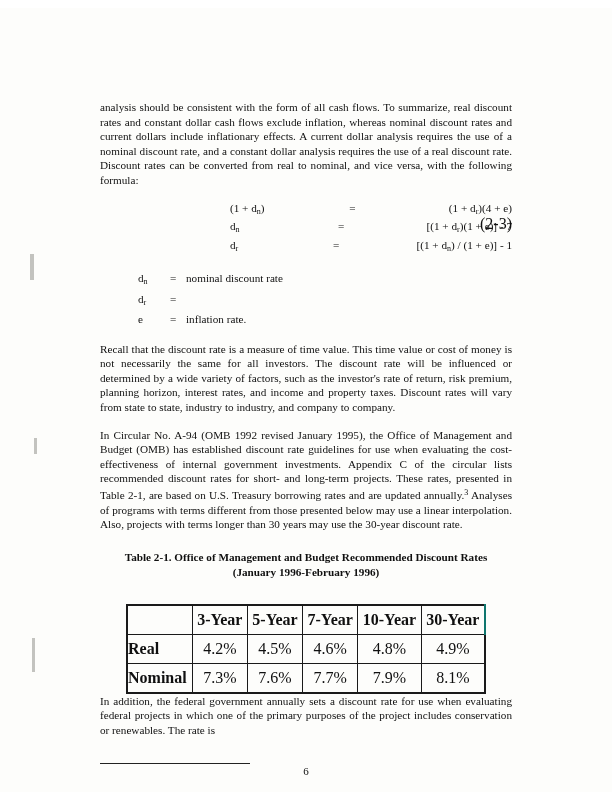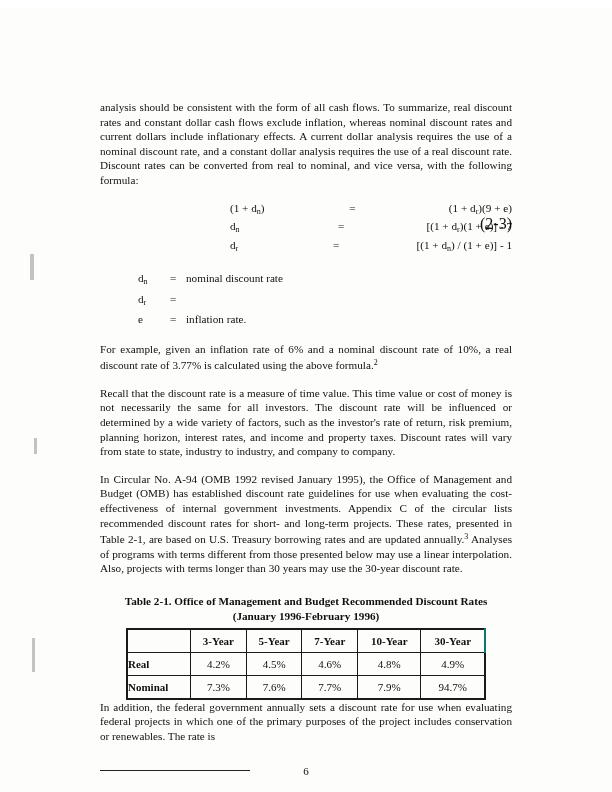--- a/index.html
+++ b/index.html
@@ -92,27 +92,27 @@
   }
   sup {
     font-size: 8px;
     vertical-align: 4px;
   }
   .table-title {
     text-align: center;
     font-size: 11.2px;
     font-weight: bold;
     line-height: 15px;
-    margin: 18px 0 4px 0;
+    margin: 18px 0 24px 0;
   }
   table.rates {
     border-collapse: collapse;
     margin: 0 auto;
     width: 360px;
-    font-size: 11px;
+    font-size: 16px;
   }
   table.rates td, table.rates th {
     border: 1px solid #1a1a1a;
     padding: 5px 4px;
     text-align: center;
     font-weight: normal;
   }
   table.rates thead th {
     font-weight: bold;
     border-top: 2px solid #1a1a1a;
@@ -171,21 +171,21 @@
   <div class="speck" style="left:32px; top:630px; width:3px; height:34px;"></div>
 
   <div class="content">
 
     <p class="body">analysis should be consistent with the form of all cash flows.  To summarize, real discount rates and constant dollar cash flows exclude inflation, whereas nominal discount rates and current dollars include inflationary effects.  A current dollar analysis requires the use of a nominal discount rate, and a constant dollar analysis requires the use of a real discount rate.  Discount rates can be converted from real to nominal, and vice versa, with the following formula:</p>
 
     <div class="formula-block">
       <div class="formula-row">
         <span class="f-lhs"><span>(1 + d</span><sub>n</sub><span>)</span></span>
         <span class="f-eq">=</span>
-        <span class="f-rhs"><span>(1 + d</span><sub>r</sub><span>)(9 + e)</span></span>
+        <span class="f-rhs"><span>(1 + d</span><sub>r</sub><span>)(4 + e)</span></span>
       </div>
       <div class="formula-row">
         <span class="f-lhs"><span>d</span><sub>n</sub></span>
         <span class="f-eq">=</span>
         <span class="f-rhs"><span>[(1 + d</span><sub>r</sub><span>)(1 + e)] - 7</span></span>
       </div>
       <div class="formula-row">
         <span class="f-lhs"><span>d</span><sub>r</sub></span>
         <span class="f-eq">=</span>
         <span class="f-rhs"><span>[(1 + d</span><sub>n</sub><span>) / (1 + e)] - 1</span></span>
@@ -204,21 +204,20 @@
         <span class="def-term"><span>d</span><sub>r</sub></span>
         <span class="def-eq">=</span>
       </div>
       <div class="defrow">
         <span class="def-term"><span>e</span></span>
         <span class="def-eq">=</span>
         <span class="def-desc">inflation rate.</span>
       </div>
     </div>
 
-    <p class="body"><span>For example, given an inflation rate of 6% and a nominal discount rate of 10%, a real discount rate of 3.77% is calculated using the above formula.</span><sup>2</sup></p>
 
     <p class="body">Recall that the discount rate is a measure of time value.  This time value or cost of money is not necessarily the same for all investors.  The discount rate will be influenced or determined by a wide variety of factors, such as the investor's rate of return, risk premium, planning horizon, interest rates, and income and property taxes.  Discount rates will vary from state to state, industry to industry, and company to company.</p>
 
     <p class="body"><span>In Circular No. A-94 (OMB 1992 revised January 1995), the Office of Management and Budget (OMB) has established discount rate guidelines for use when evaluating the cost-effectiveness of internal government investments.  Appendix C of the circular lists recommended discount rates for short- and long-term projects. These rates, presented in Table 2-1, are based on U.S. Treasury borrowing rates and are updated annually.</span><sup>3</sup><span>  Analyses of programs with terms different from those presented below may use a linear interpolation.  Also, projects with terms longer than 30 years may use the 30-year discount rate.</span></p>
 
     <div class="table-title">
       <div>Table 2-1.  Office of Management and Budget Recommended Discount Rates</div>
       <div>(January 1996-February 1996)</div>
     </div>
 
@@ -241,21 +240,21 @@
           <td>4.6%</td>
           <td>4.8%</td>
           <td>4.9%</td>
         </tr>
         <tr>
           <th>Nominal</th>
           <td>7.3%</td>
           <td>7.6%</td>
           <td>7.7%</td>
           <td>7.9%</td>
-          <td>94.7%</td>
+          <td>8.1%</td>
         </tr>
       </tbody>
     </table>
 
     <p class="body after-table">In addition, the federal government annually sets a discount rate for use when evaluating federal projects in which one of the primary purposes of the project includes conservation or renewables.  The rate is</p>
 
     <div class="footnote-sep"></div>
 
   </div>
 

